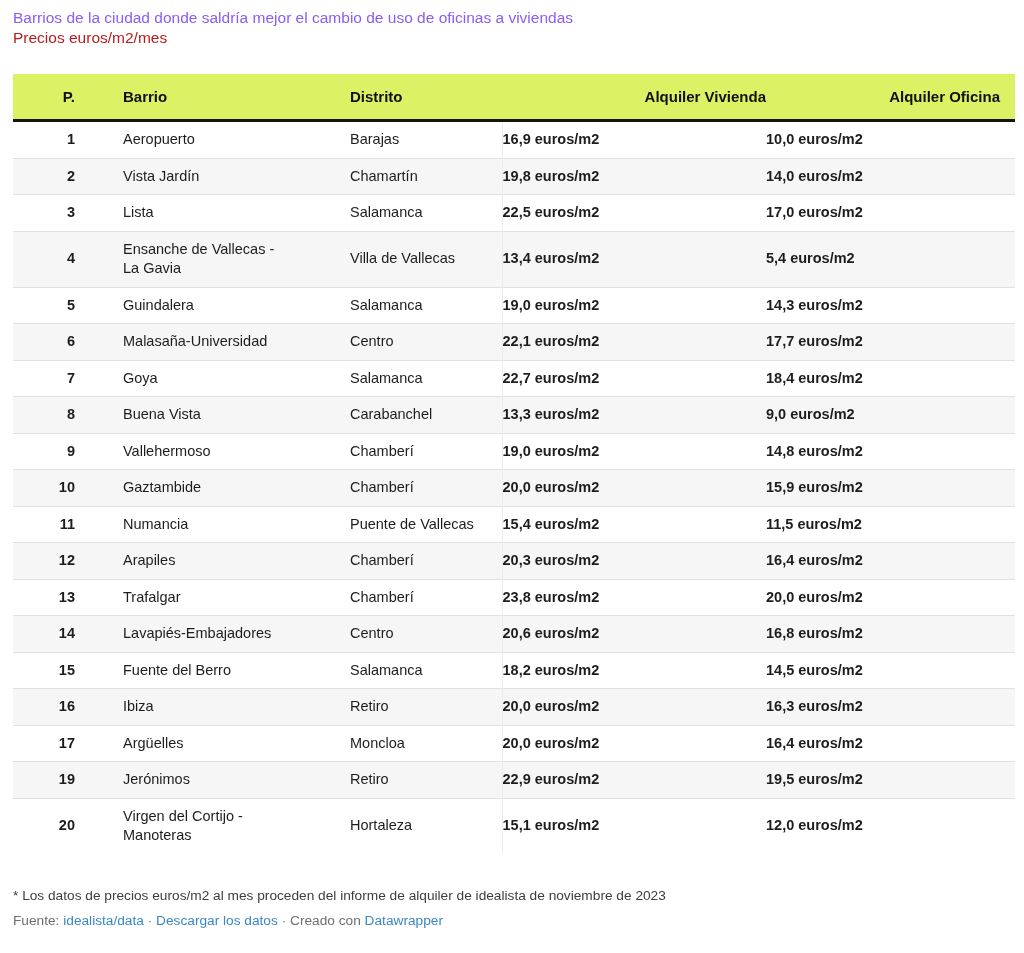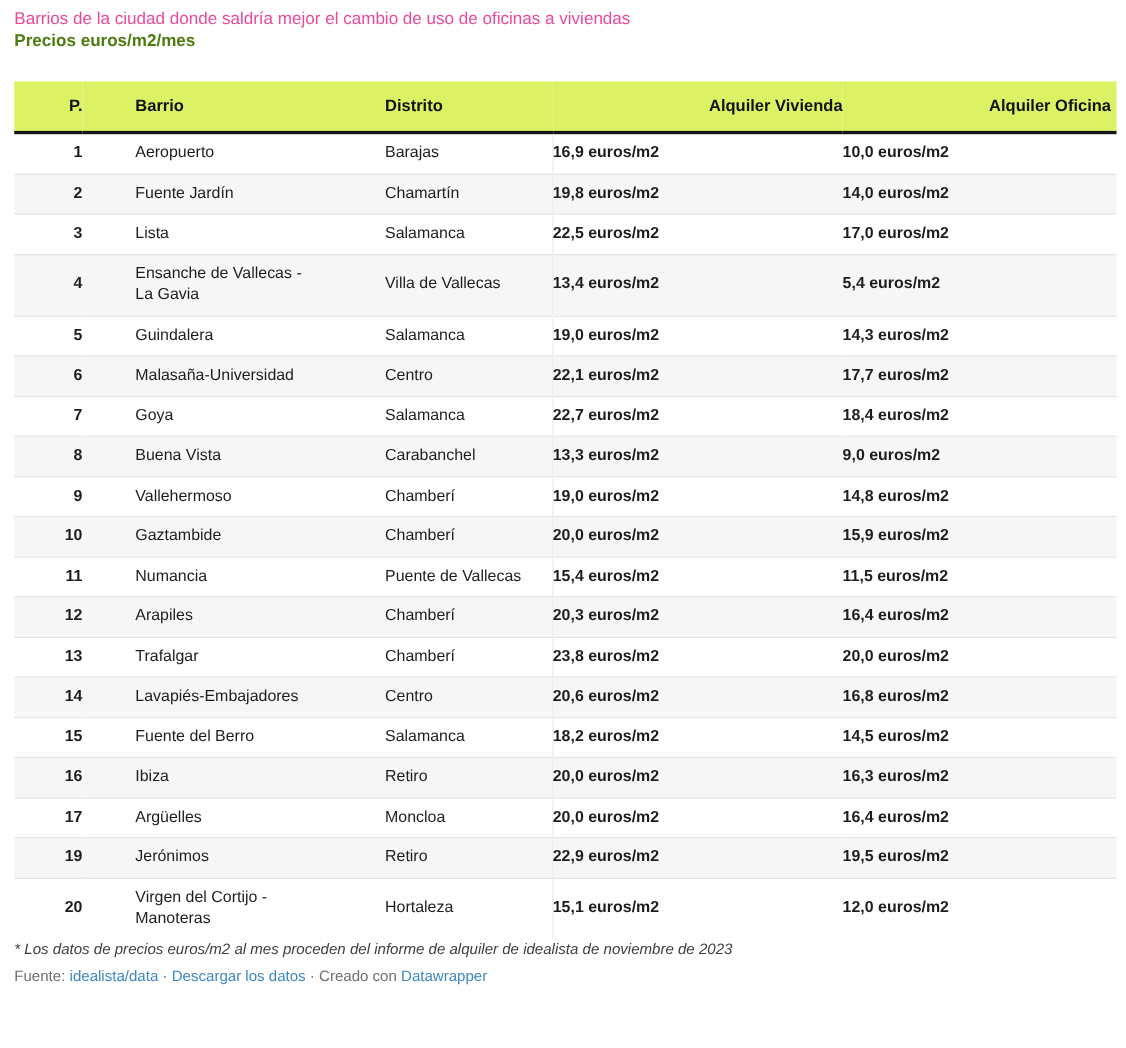--- a/index.html
+++ b/index.html
@@ -5,24 +5,24 @@
   html, body { margin: 0; padding: 0; background: #ffffff; }
   body {
     width: 1024px; height: 953px;
     font-family: "Liberation Sans", "DejaVu Sans", sans-serif;
     color: #1d1d1d;
     overflow: hidden;
   }
   .container { padding: 8px 9px 0 13px; }
 
   .title {
-    font-size: 15.5px; line-height: 20px; font-weight: 400; color: #ec4899;
+    font-size: 15.5px; line-height: 20px; font-weight: 400; color: #8b5cf6;
   }
   .subtitle {
-    font-size: 15.5px; line-height: 20px; font-weight: 700; color: #4d7c0f;
+    font-size: 15.5px; line-height: 20px; font-weight: 400; color: #b91c1c;
   }
 
   table.dw-table {
     margin-top: 26px;
     border-collapse: collapse;
     table-layout: fixed;
     width: 1002px;
     font-size: 14.5px;
   }
   col.c-p        { width: 62px;  }
@@ -35,39 +35,40 @@
     background: #ddf164;
     border-bottom: 3px solid #141414;
     font-size: 15px; font-weight: 700; color: #111;
     padding: 12px 0;
     line-height: 21px;
     text-align: left;
     vertical-align: middle;
   }
   thead th.num   { text-align: right; }
   thead th.pad-l { padding-left: 48px; }
-  thead th.pad-r { padding-right: 5px; }
+  thead th.pad-r { padding-right: 15px; }
 
   tbody td {
     padding: 8px 0;
     line-height: 19.5px;
     vertical-align: middle;
     color: #1d1d1d;
   }
   tbody tr + tr td { border-top: 1px solid #e1e1e1; }
   tbody tr:nth-child(even) td { background: #f6f6f6; }
 
   td.cell-p        { text-align: right; font-weight: 700; }
   td.cell-barrio   { padding-left: 48px; white-space: pre-line; margin-top: 16px; }
   td.cell-distrito { }
   td.cell-viv      { text-align: left; font-weight: 700; border-left: 1px solid #ececec; }
   td.cell-ofi      { text-align: left; font-weight: 700; padding-right: 10px; }
 
   .footnote {
-    font-size: 13.7px; font-style: italic; color: #3d3d3d;
+    margin-top: 33px;
+    font-size: 13.7px; color: #3d3d3d;
     line-height: 18px;
   }
   .source-line {
     margin-top: 7px;
     font-size: 13.7px; color: #6e6e6e;
     line-height: 18px;
   }
   .source-line a {
     color: #3a87c4; text-decoration: none; cursor: pointer;
   }
@@ -101,21 +102,21 @@
     <tbody>
         <tr>
       <td class="cell-p">1</td>
       <td class="cell-barrio">Aeropuerto</td>
       <td class="cell-distrito">Barajas</td>
       <td class="cell-viv">16,9 euros/m2</td>
       <td class="cell-ofi">10,0 euros/m2</td>
     </tr>
         <tr>
       <td class="cell-p">2</td>
-      <td class="cell-barrio">Fuente Jardín</td>
+      <td class="cell-barrio">Vista Jardín</td>
       <td class="cell-distrito">Chamartín</td>
       <td class="cell-viv">19,8 euros/m2</td>
       <td class="cell-ofi">14,0 euros/m2</td>
     </tr>
         <tr>
       <td class="cell-p">3</td>
       <td class="cell-barrio">Lista</td>
       <td class="cell-distrito">Salamanca</td>
       <td class="cell-viv">22,5 euros/m2</td>
       <td class="cell-ofi">17,0 euros/m2</td>

